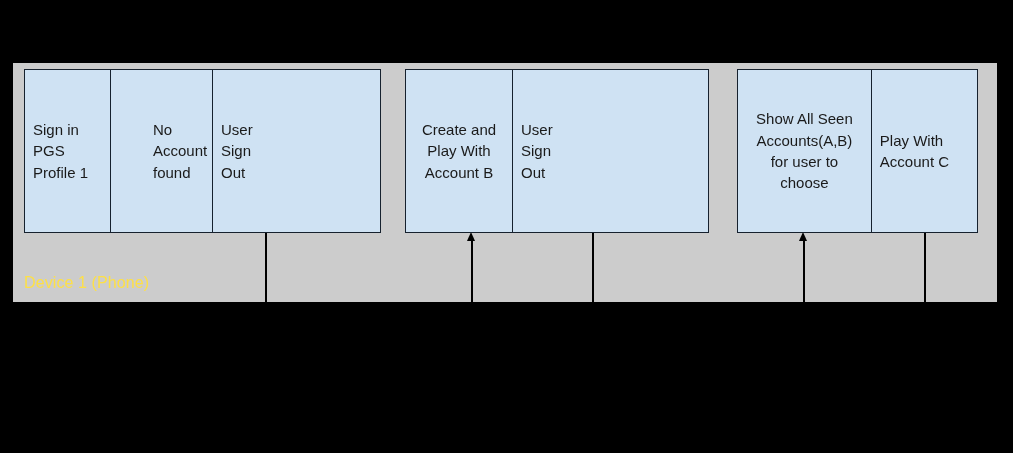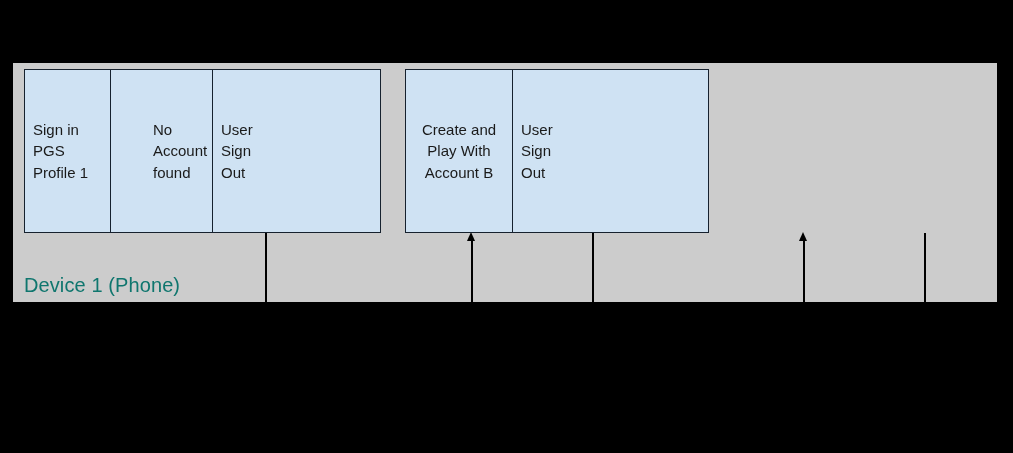--- a/index.html
+++ b/index.html
@@ -23,22 +23,22 @@
 
   
   .device-lane {
     position: absolute;
     background: #cccccc;
     box-sizing: border-box;
   }
 
   .device-label {
     position: absolute;
-    font-size: 20px;
-    color: #0f766e;
+    font-size: 16px;
+    color: #fde047;
     white-space: nowrap;
     letter-spacing: 0.1px;
   }
 
   
   .step-group {
     position: absolute;
     display: flex;
     box-sizing: border-box;
     border: 1.6px solid #16212e;
@@ -118,14 +118,22 @@
 
   <div class="step-group" style="left:405px; top:69px; width:304px; height:164px;">
     <div class="step-box align-left" style="width:107px;text-align:center;">
       <span class="step-text">Create and Play With Account B</span>
     </div>
     <div class="step-box align-left" style="width:65px;">
       <span class="step-text">User Sign Out</span>
     </div>
   </div>
 
+  <div class="step-group" style="left:737px; top:69px; width:241px; height:164px;">
+    <div class="step-box align-center" style="width:135px;">
+      <span class="step-text">Show All Seen Accounts(A,B) for user to choose</span>
+    </div>
+    <div class="step-box align-left" style="width:106px;">
+      <span class="step-text">Play With Account C</span>
+    </div>
+  </div>
 
 </div>
 
 </body></html>

